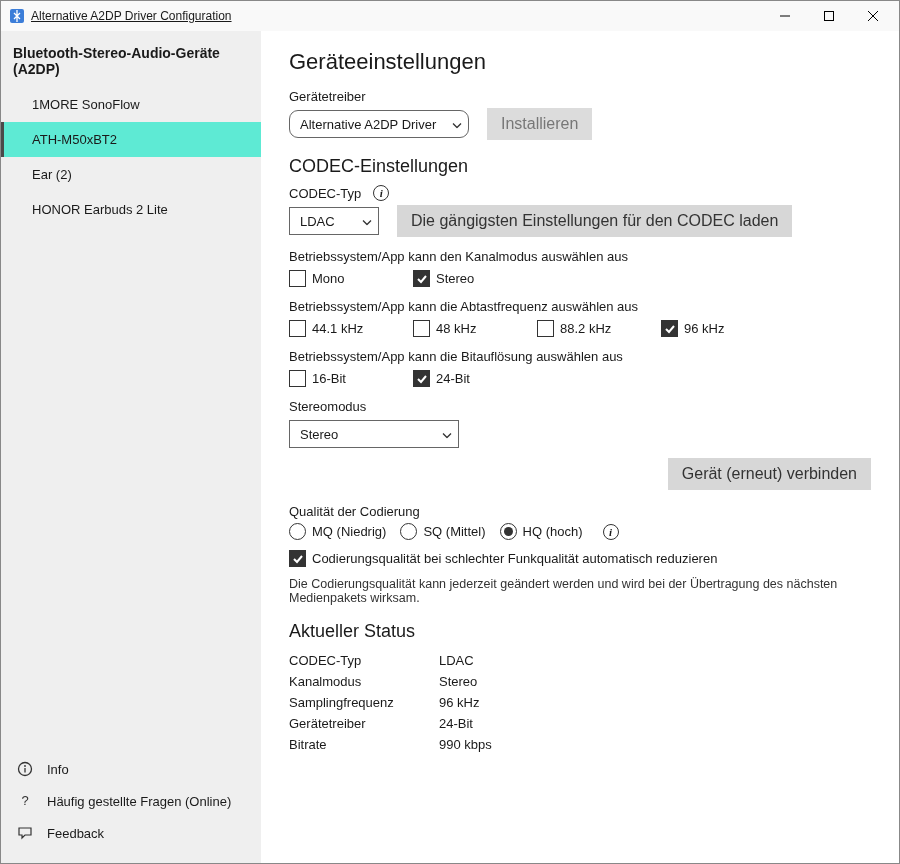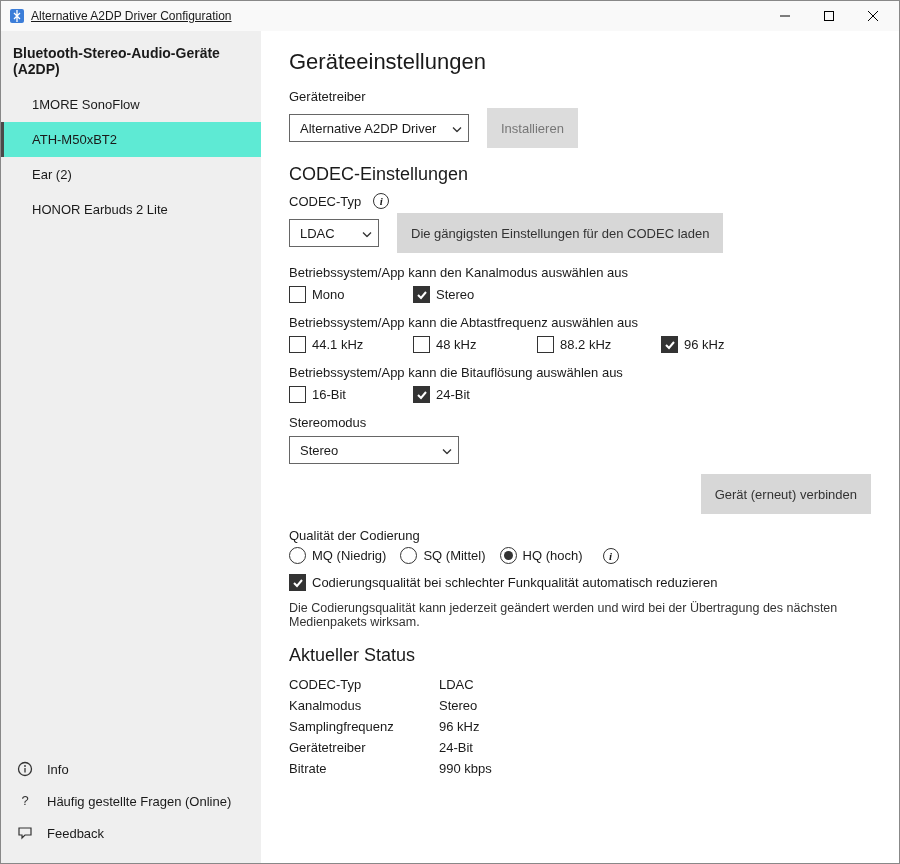--- a/index.html
+++ b/index.html
@@ -83,29 +83,29 @@
   .select {
     border: 1px solid #666;
     height: 28px;
     padding: 0 26px 0 10px;
     background:#fff;
     font-size: 13px;
     display:inline-flex; align-items:center;
     position:relative;
     min-width: 120px;
   }
-  .select.wide { min-width: 180px;}
+  .select.wide { min-width: 180px; border-radius: 9px;}
   .select .chev {
     position:absolute; right:6px; top:50%; transform:translateY(-50%);
     pointer-events:none;
   }
   .btn {
-    height: 40px;
+    height: 32px;
     padding: 0 14px;
-    font-size: 13px;
+    font-size: 16px;
     border: none;
     background:#d7d7d7;
     color:#333;
     display:inline-flex; align-items:center;
     cursor: default;
   }
   .btn.ghost { background:#dcdcdc; color:#777; }
   .section-sub { font-size: 13px; margin-top: 12px; margin-bottom:6px;}
   .checkbox {
     display:inline-flex; align-items:center; gap:6px; font-size:13px;

